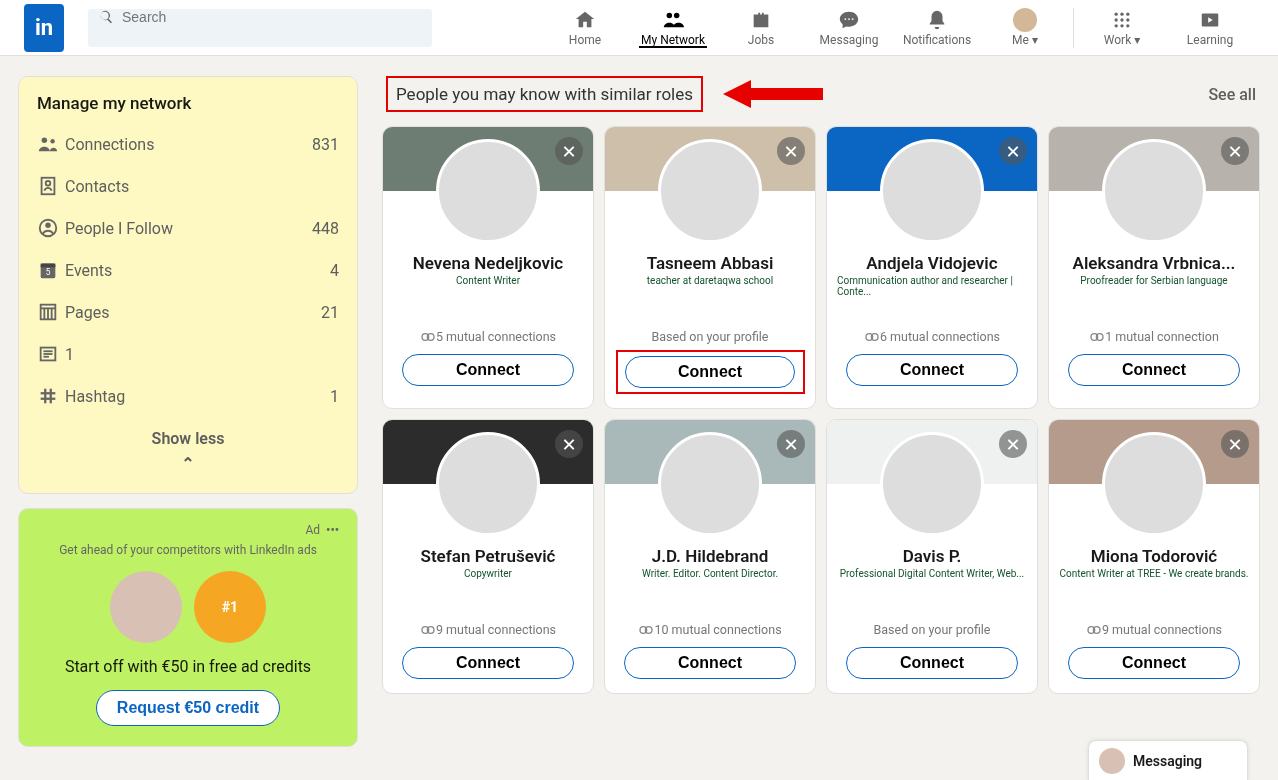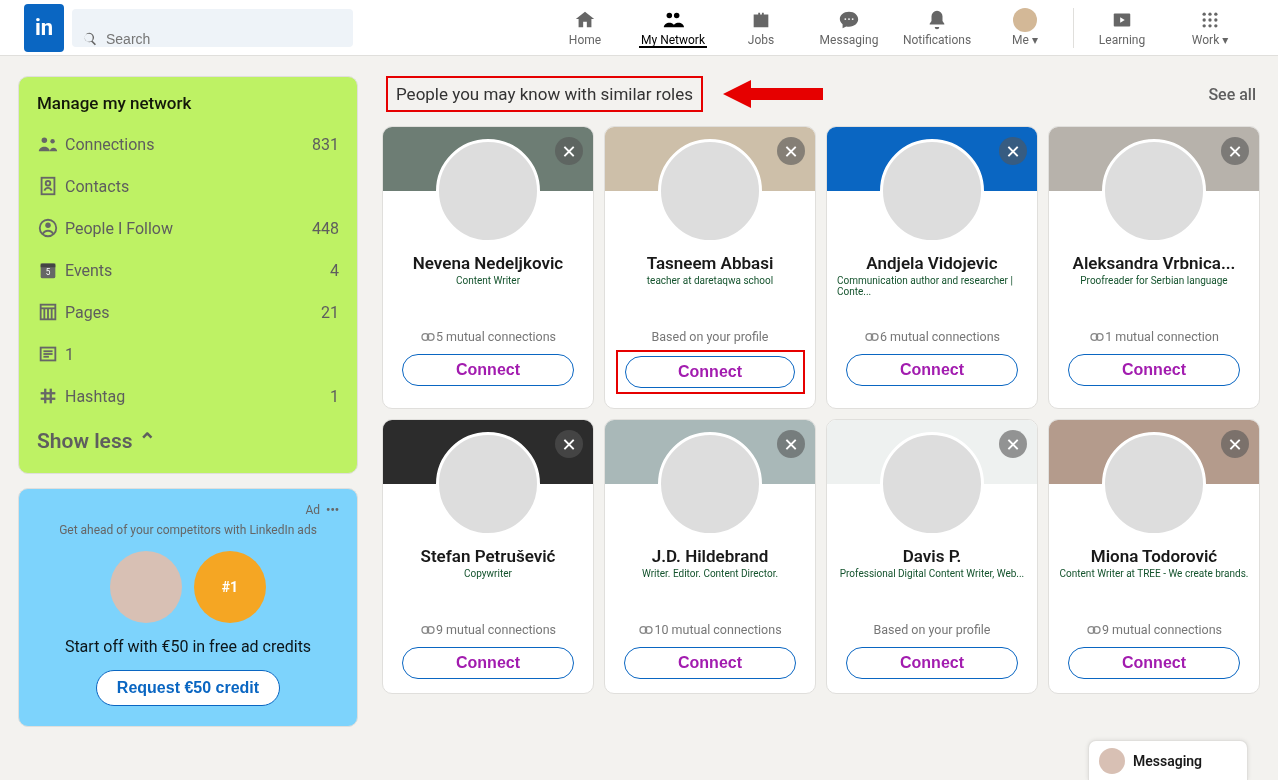--- a/index.html
+++ b/index.html
@@ -1,48 +1,48 @@
 <!DOCTYPE html>
 <html><head>
 <meta charset="utf-8">
 <style>
   * { box-sizing: border-box; margin: 0; padding: 0; }
   body { font-family: -apple-system, BlinkMacSystemFont, "Segoe UI", Roboto, Arial, sans-serif; background: #f3f2ef; color: #000000e6; font-size: 14px; }
   
   
   .topnav { background: #fff; height: 56px; display: flex; align-items: center; padding: 0 24px; border-bottom: 1px solid #e0dfdc; }
   .logo { width: 40px; height: 48px; background: #0a66c2; color: #fff; display:flex; align-items:center; justify-content:center; border-radius:4px; font-weight:700; font-size:22px; }
-  .search-wrap { margin-left: 8px; background:#eef3f8; border-radius:4px; width:281px; height:38px; display:flex; align-items:flex-end; padding:0 10px; }
+  .search-wrap { margin-left: 24px; background:#eef3f8; border-radius:4px; width:344px; height:38px; display:flex; align-items:flex-start; padding:0 10px; }
   .search-wrap svg { width:16px; height:16px; fill:#666; margin-right:8px; }
   .search-wrap input { border:none; background:transparent; outline:none; font-size:14px; flex:1; }
   .nav-spacer { flex:1; }
   .nav-items { display:flex; height:40px; }
   .nav-item { width:88px; display:flex; flex-direction:column; align-items:center; justify-content:center; color:#666; cursor:pointer; font-size:12px; position:relative; }
   .nav-item.active { color:#000; }
   .nav-item.active::after { content:""; position:absolute; bottom:0; left:10px; right:10px; height:2px; background:#000; }
   .nav-item .nicon { height:22px; display:flex; align-items:center; justify-content:center; margin-bottom:2px; }
   .nav-sep { width:1px; background:#e0dfdc; height:40px; align-self:center; margin:0 4px; }
   .me-avatar { width:24px; height:24px; border-radius:50%; background:#d3b897; }
   
   
   .page { display:flex; padding:20px 18px; gap:24px; max-width:1278px; margin:0 auto; }
   .left { width:340px; flex-shrink:0; }
   .right { flex:1; min-width:0; }
   
   
-  .card { background:#bef264; border:1px solid #e0dfdc; border-radius:10px; padding:16px 0; }
+  .card { background:#fef9c3; border:1px solid #e0dfdc; border-radius:10px; padding:16px 0; }
   .card h2 { font-size:17px; font-weight:500; padding:0 18px 10px; }
   .mrow { display:flex; align-items:center; padding:10px 18px; cursor:pointer; }
   .mrow .micon { width:28px; display:flex; justify-content:flex-start; color:#666; }
   .mrow .mlabel { flex:1; color:#5e5e5e; font-size:16px; }
   .mrow .mcount { color:#5e5e5e; font-size:16px; }
-  .showless { padding:12px 18px 4px; color:#5e5e5e; font-size:21px; font-weight:600; cursor:pointer; display:flex; align-items:center; gap:6px;}
-  
-  
-  .adcard { background:#7dd3fc; border:1px solid #e0dfdc; border-radius:10px; margin-top:14px; padding:14px 18px 20px; text-align:center; }
+  .showless { padding:12px 18px 4px; color:#5e5e5e; font-size:16px; font-weight:600; cursor:pointer; display:flex; align-items:center; gap:6px;flex-direction:column;}
+  
+  
+  .adcard { background:#bef264; border:1px solid #e0dfdc; border-radius:10px; margin-top:14px; padding:14px 18px 20px; text-align:center; }
   .adtop { display:flex; justify-content:flex-end; align-items:center; gap:6px; color:#666; font-size:12px;}
   .adtag { font-size:12px; color:#666; }
   .adline1 { font-size:12px; color:#666; margin-top:6px;}
   .adimgs { display:flex; justify-content:center; gap:12px; margin:14px 0;}
   .adava { width:72px; height:72px; border-radius:50%; background:#d8c0b4; }
   .adtrophy { width:72px; height:72px; border-radius:50%; background:#f5a623; display:flex; align-items:center; justify-content:center; color:#fff; font-weight:700;}
   .adtext { font-size:16px; margin-bottom:14px;}
   .adbtn { border:1.5px solid #0a66c2; color:#0a66c2; background:#fff; border-radius:22px; padding:8px 20px; font-weight:600; font-size:16px; cursor:pointer;}
   
   
@@ -58,21 +58,21 @@
   .pcard { background:#fff; border:1px solid #e0dfdc; border-radius:10px; overflow:hidden; position:relative; display:flex; flex-direction:column; align-items:center; padding-bottom:14px;}
   .pcover { height:64px; width:100%; background:#8aa0a8; }
   .pcover.c1{background:#6d7d74;} .pcover.c2{background:#cdbfa9;} .pcover.c3{background:#0a66c2;} .pcover.c4{background:#b7b2ab;}
   .pcover.c5{background:#2c2c2c;} .pcover.c6{background:#a9b8b8;} .pcover.c7{background:#eef1f0;} .pcover.c8{background:#b49b8c;}
   .pclose { position:absolute; top:10px; right:10px; width:28px; height:28px; border-radius:50%; background:#55555599; color:#fff; display:flex; align-items:center; justify-content:center; cursor:pointer; font-size:18px; }
   .pavatar { width:104px; height:104px; border-radius:50%; background:#ddd; border:3px solid #fff; margin-top:-52px; }
   .pname { font-size:17px; font-weight:600; margin-top:10px; text-align:center; padding:0 8px; white-space:nowrap; overflow:hidden; text-overflow:ellipsis; max-width:100%;}
   .prole { font-size:10px; color:#14532d; text-align:left; padding:0 10px; margin-top:2px; min-height:36px;}
   .pmutual { font-size:12.5px; color:#777; margin-top:18px; display:flex; align-items:center; gap:0;}
   .pmutual .mico { width:16px; height:10px; }
-  .pbtn { margin-top:10px; width:82%; border:1.5px solid #0a66c2; color:#a21caf; background:#fff; border-radius:22px; padding:6px 0; font-weight:600; font-size:16px; cursor:pointer;}
+  .pbtn { margin-top:10px; width:82%; border:1.5px solid #0a66c2; color:#000000; background:#fff; border-radius:22px; padding:6px 0; font-weight:600; font-size:16px; cursor:pointer;}
   .pbtn-wrap { width:100%; display:flex; justify-content:center;}
   .pbtn-wrap.redbox { padding:4px; width:90%; margin-top:6px;}
   .pbtn-wrap.redbox .pbtn{ margin-top:0; width:96%;}
   
   
   .msg-pill { position:fixed; bottom:0; right:30px; background:#fff; border:1px solid #e0dfdc; border-bottom:none; border-radius:8px 8px 0 0; height:40px; width:160px; display:flex; align-items:center; gap:8px; padding:0 10px; font-size:14px; font-weight:600; box-shadow:0 0 4px rgba(0,0,0,.1);}
   .msg-pill .mava{ width:26px; height:26px; border-radius:50%; background:#d8c0b4;}
   
   svg { display:block; }
 </style>
@@ -136,43 +136,43 @@
     </div>
     <div class="nav-item">
       <span class="nicon">
           <span class="me-avatar"></span>
         </span>
       <span><span>Me</span> ▾</span>
     </div>
     <div class="nav-sep"></div>
     <div class="nav-item">
       <span class="nicon">
-          <svg width="22" height="22" viewBox="0 0 24 24" fill="#666">
-            <rect x="3" y="5" width="18" height="14" rx="1"></rect>
-            <path d="M10 9l5 3-5 3z" fill="#fff"></path>
-          </svg>
-        </span>
-      <span>Learning</span>
-    </div>
-    <div class="nav-item">
-      <span class="nicon">
           <svg width="20" height="20" viewBox="0 0 24 24" fill="#666">
             <circle cx="5" cy="5" r="2"></circle>
             <circle cx="12" cy="5" r="2"></circle>
             <circle cx="19" cy="5" r="2"></circle>
             <circle cx="5" cy="12" r="2"></circle>
             <circle cx="12" cy="12" r="2"></circle>
             <circle cx="19" cy="12" r="2"></circle>
             <circle cx="5" cy="19" r="2"></circle>
             <circle cx="12" cy="19" r="2"></circle>
             <circle cx="19" cy="19" r="2"></circle>
           </svg>
         </span>
       <span><span>Work</span> ▾</span>
     </div>
+    <div class="nav-item">
+      <span class="nicon">
+          <svg width="22" height="22" viewBox="0 0 24 24" fill="#666">
+            <rect x="3" y="5" width="18" height="14" rx="1"></rect>
+            <path d="M10 9l5 3-5 3z" fill="#fff"></path>
+          </svg>
+        </span>
+      <span>Learning</span>
+    </div>
   </div>
 </div>
 
 <div class="page">
 
   <div class="left">
     <div class="card">
       <h2>Manage my network</h2>
       <div id="sidebar-rows">
           <div class="mrow">

